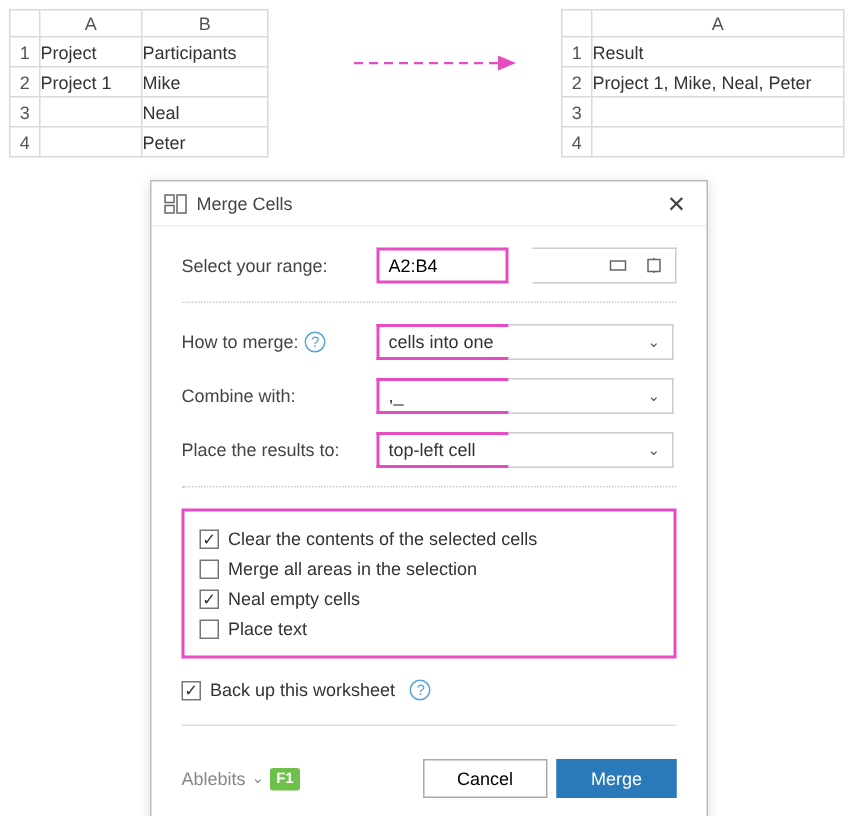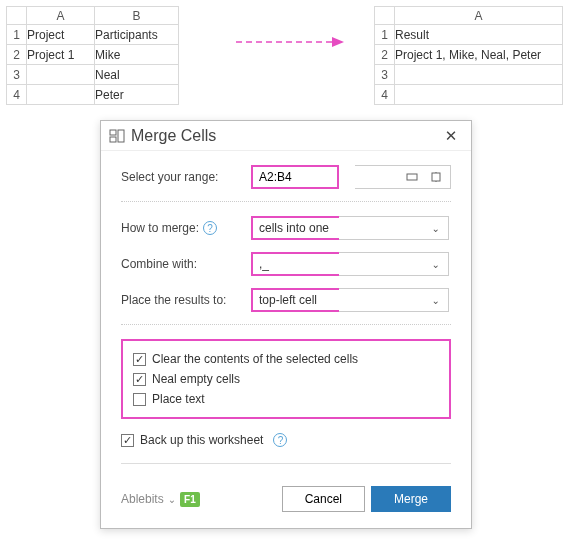--- a/index.html
+++ b/index.html
@@ -76,21 +76,21 @@
     align-items: center;
     height: 30px;
     padding: 0 8px;
     border-bottom: 1px solid #eee;
   }
   .title-icon {
     width: 16px; height: 16px; margin-right: 6px;
   }
   .title-text {
     flex: 1;
-    font-size: 16px;
+    font-size: 12px;
     color: #444;
   }
   .close-btn {
     width: 24px; height: 24px;
     display: flex; align-items: center; justify-content: center;
     font-size: 15px;
     color: #444;
     cursor: pointer;
   }
 
@@ -373,20 +373,24 @@
     </div>
 
     <hr class="sep">
 
     <div class="check-group">
       <div class="check-row">
         <span class="chk">✓</span>
         <span>Clear the contents of the selected cells</span>
       </div>
       <div class="check-row">
+        <span class="chk"></span>
+        <span>Merge all areas in the selection</span>
+      </div>
+      <div class="check-row">
         <span class="chk">✓</span>
         <span>Neal empty cells</span>
       </div>
       <div class="check-row">
         <span class="chk"></span>
         <span>Place text</span>
       </div>
     </div>
 
     <div class="check-row" style="padding:4px 0 8px 0;">

